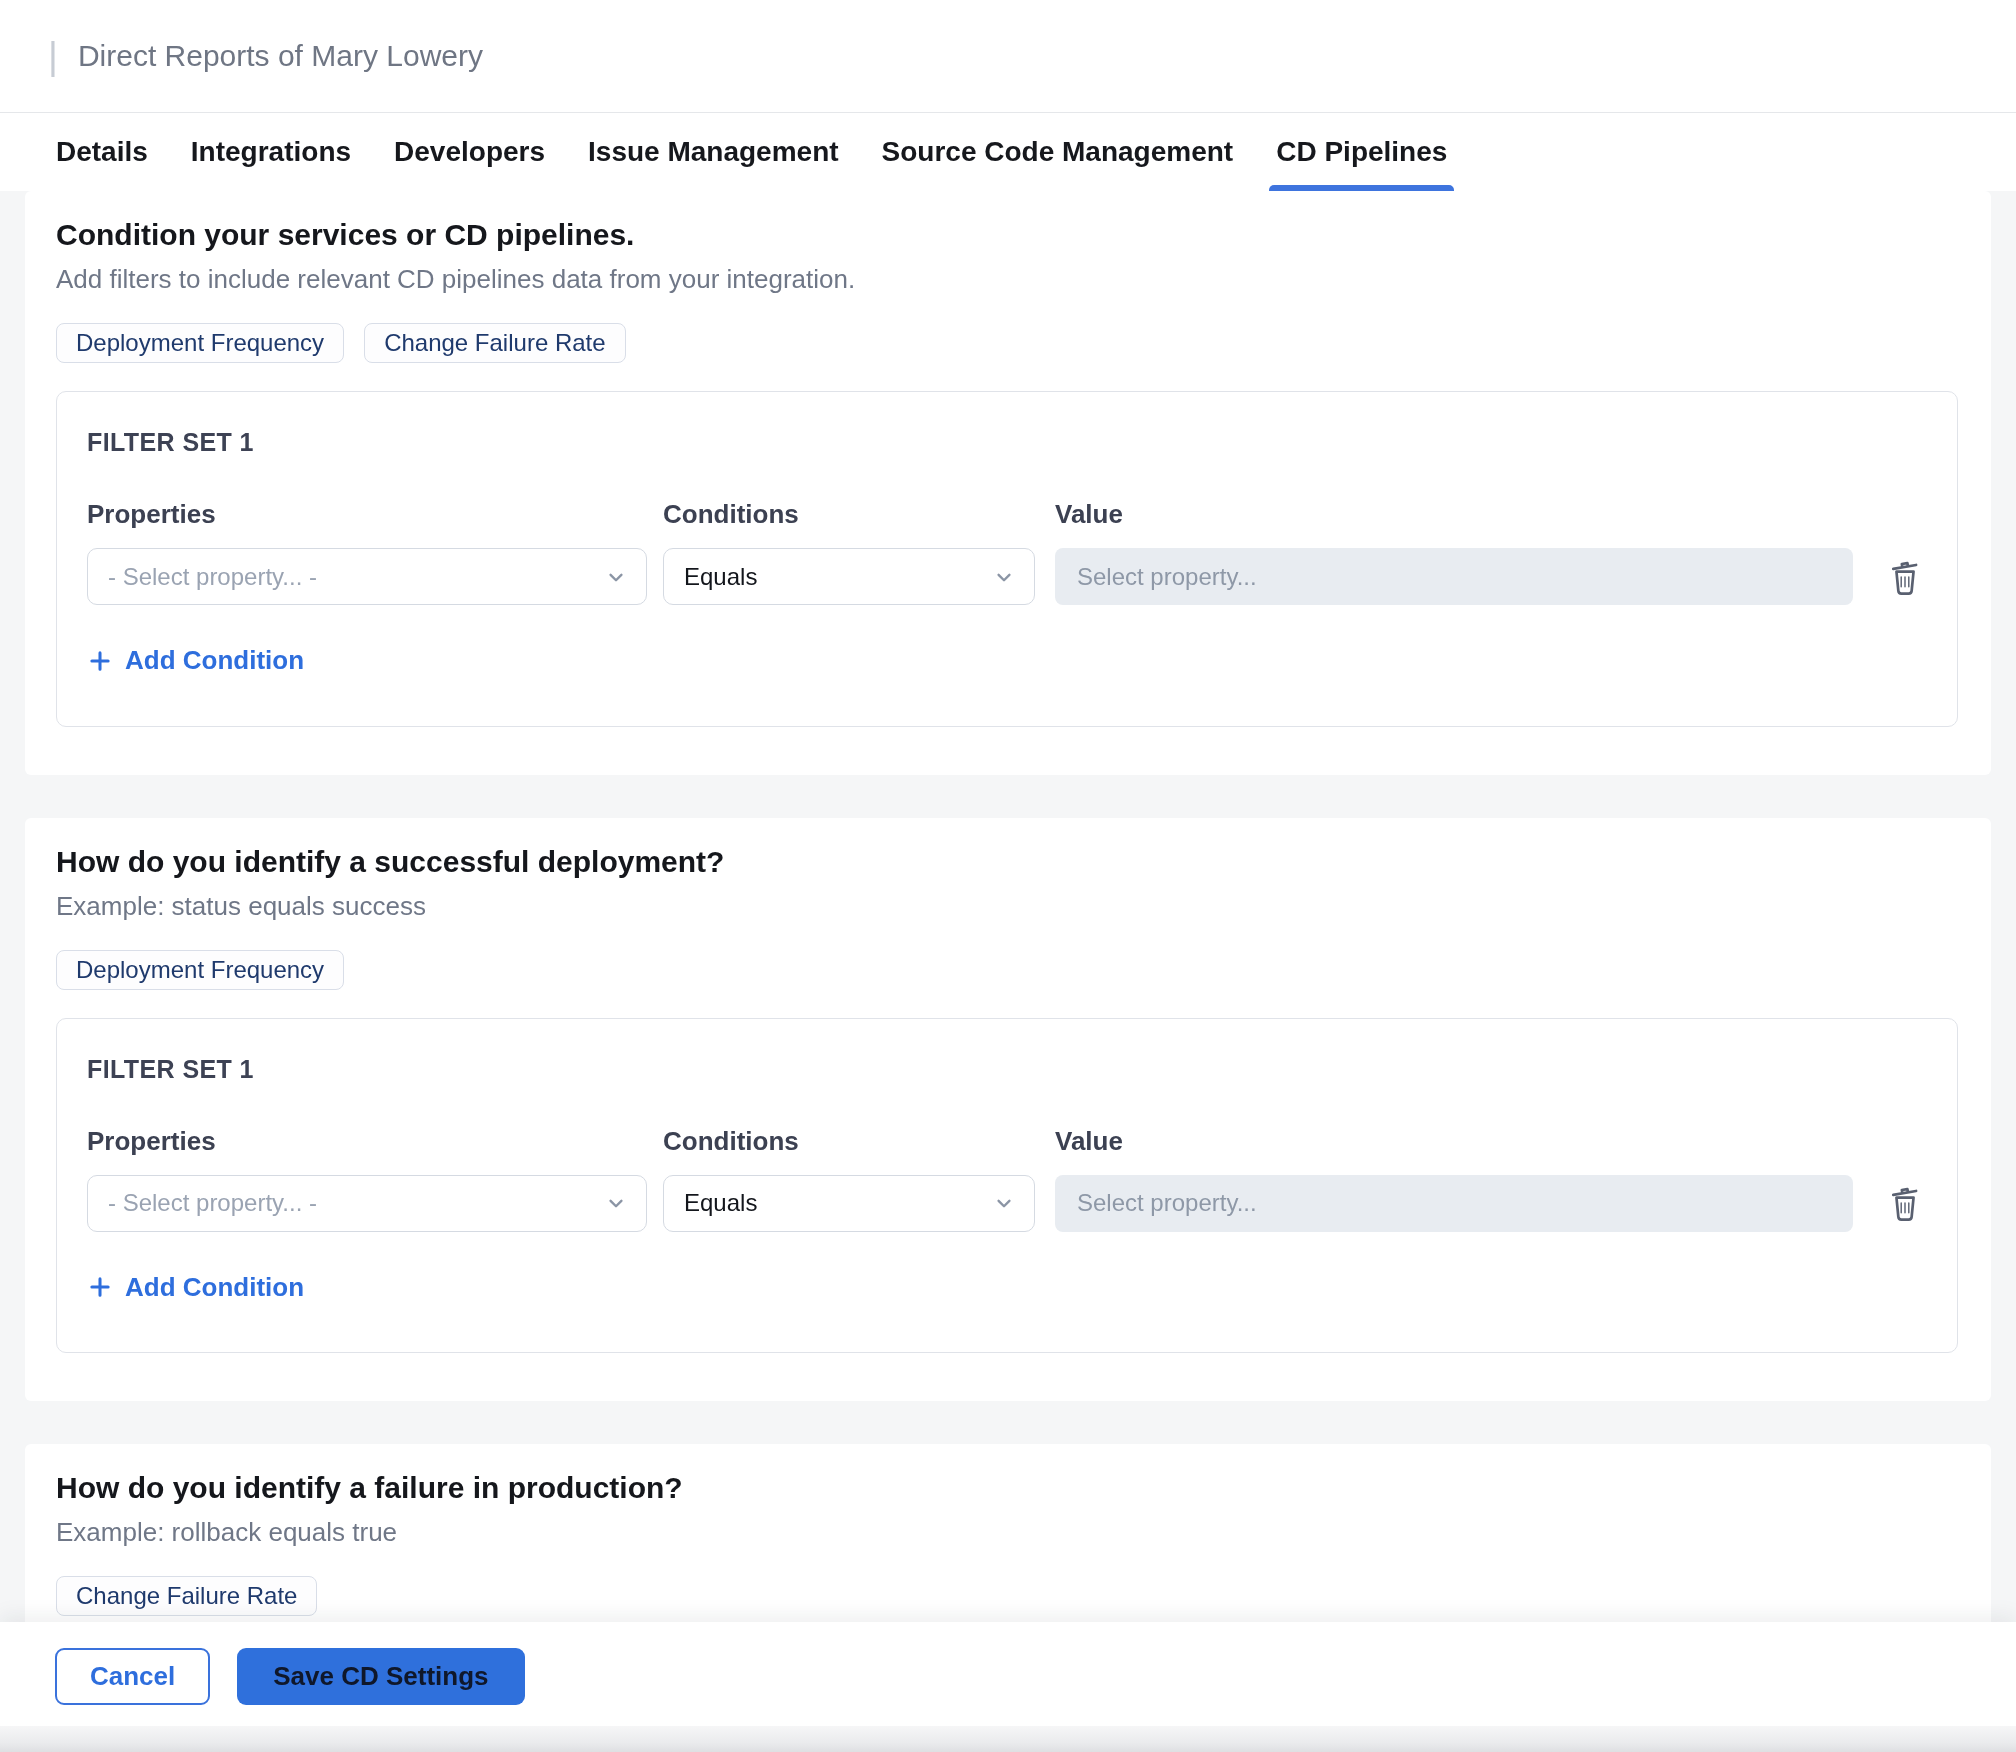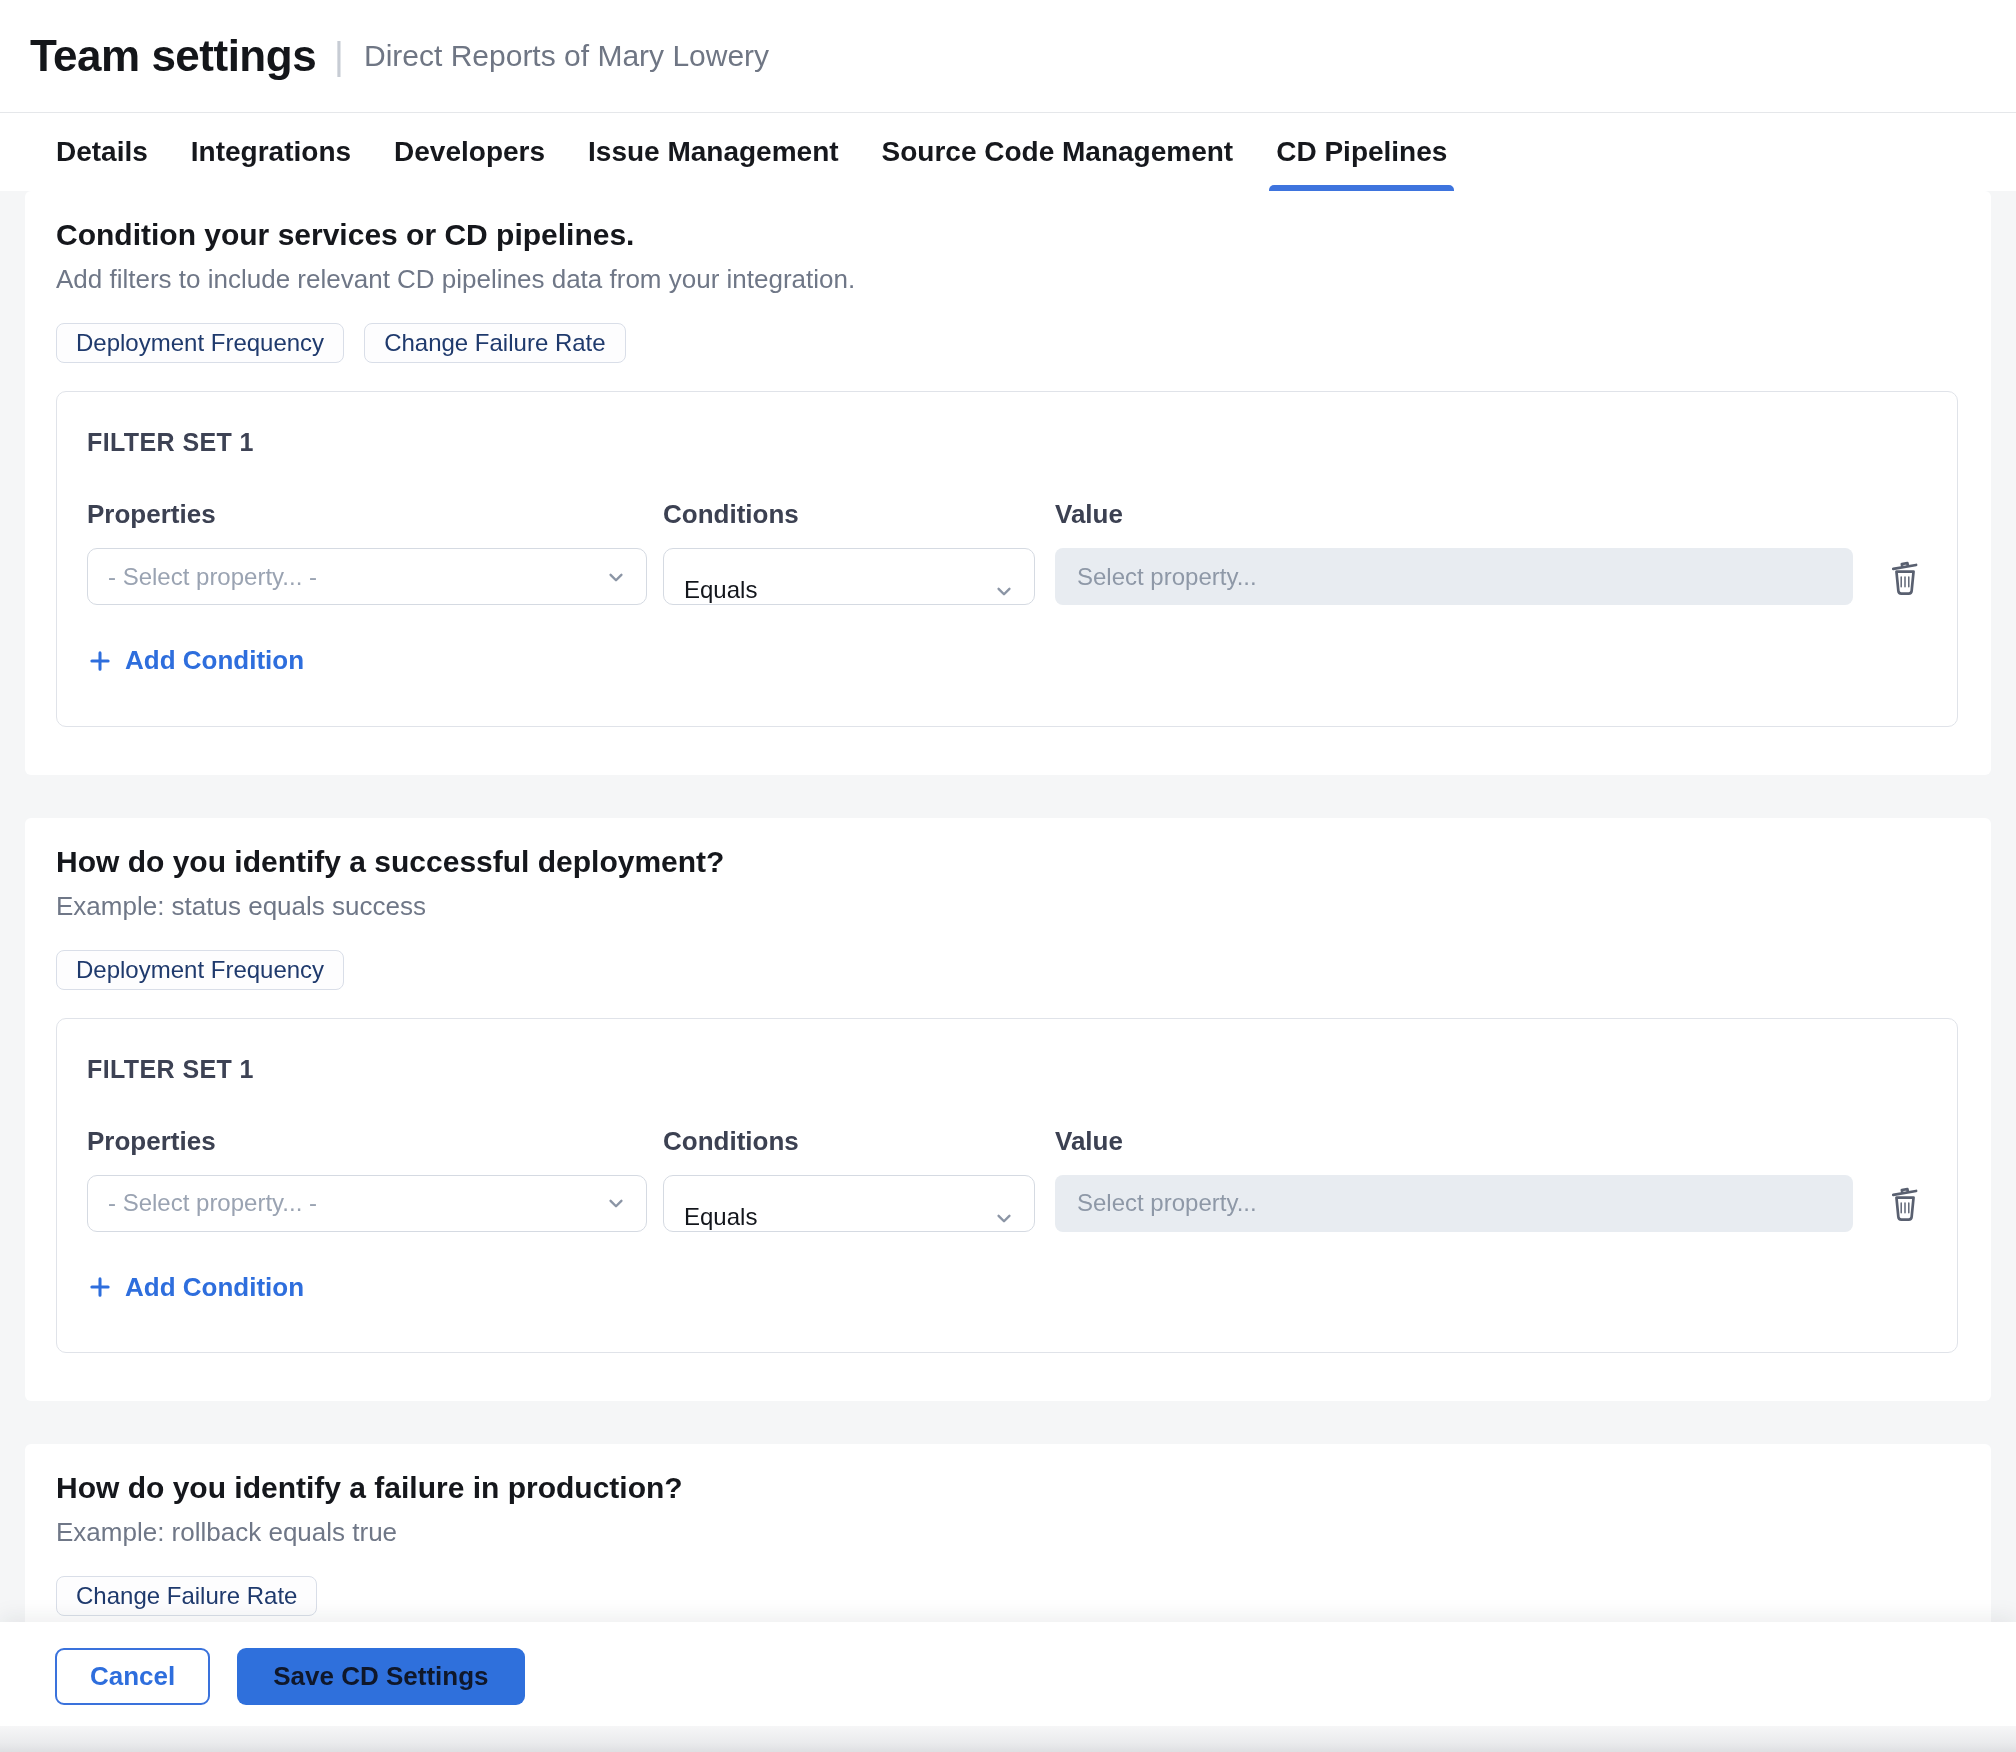--- a/index.html
+++ b/index.html
@@ -55,21 +55,21 @@
   .lbl-props { width:576px; }
   .lbl-conds { width:392px; }
   .lbl-value { flex:1; }
   .fs-controls { display:flex; align-items:center; margin-top:18px; }
   .select {
     height:57px; background:#fff; border:1px solid #d5dae2; border-radius:10px;
     display:flex; align-items:center; justify-content:space-between;
     padding:0 17px 0 20px; cursor:pointer;
   }
   .select-props { width:560px; margin-right:16px; }
-  .select-conds { width:372px; margin-right:20px;align-items:flex-end; }
+  .select-conds { width:372px; margin-right:20px; }
   .select .txt { font-size:24px; }
   .txt-placeholder { color:#9aa3b2; }
   .txt-dark { color:#13161c; font-size:25px; }
   .chevron { width:26px; height:26px; flex:0 0 auto; }
   .value-input {
     flex:1; height:57px; background:#e8ecf1; border:none; border-radius:8px;
     padding:12px 22px; font-size:24px; color:#3a4150; outline:none;
     font-family:"Liberation Sans", sans-serif;
   }
   .value-input::placeholder { color:#8e98a7; opacity:1; }
@@ -101,21 +101,20 @@
     height:26px;
     background:linear-gradient(180deg, #f6f6f7 0%, #eaebed 65%, #dedfe2 100%);
   }
 </style>
 </head>
 <body>
 
 <div class="page">
 
   <div class="header">
-    <span class="header-title">Team settings</span>
     <span class="header-sep">|</span>
     <span class="header-subtitle">Direct Reports of Mary Lowery</span>
   </div>
 
   <div class="tabbar">
     <div class="tab">
         <span>Details</span>
       </div>
     <div class="tab">
         <span>Integrations</span>

